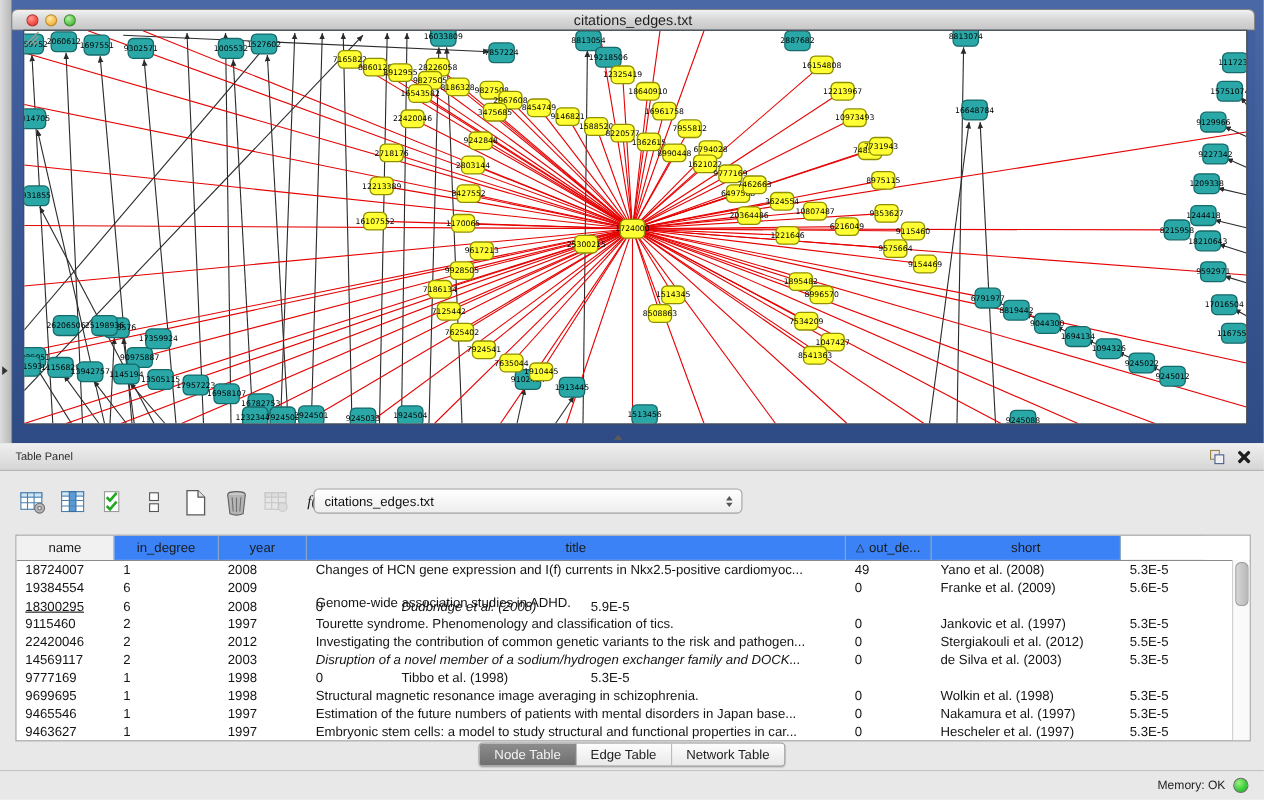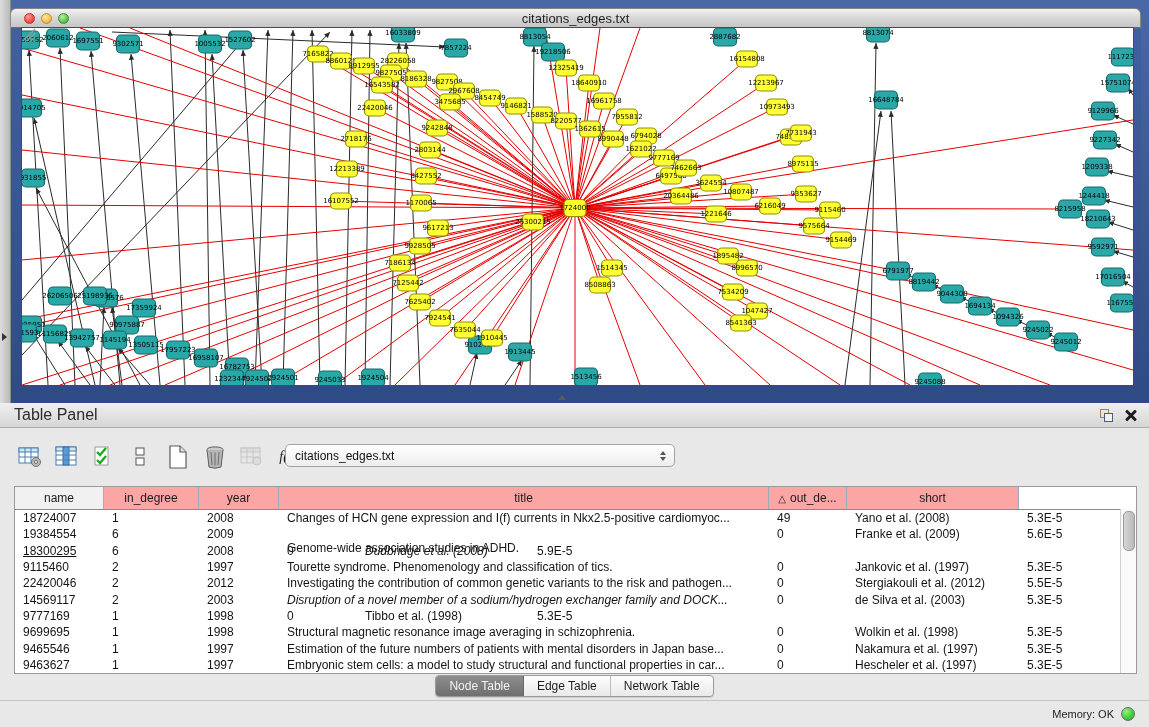--- a/index.html
+++ b/index.html
@@ -31,21 +31,21 @@
   .canvas svg{display:block;width:100%;height:100%;}
   .grip{position:absolute;right:2px;bottom:2px;}
   .divider-handle{position:absolute;left:558px;top:395px;width:0;height:0;z-index:5;
                   border-left:4px solid transparent;border-right:4px solid transparent;border-bottom:5px solid #5a5a5a;}
 
   
   .table-panel{position:absolute;left:0;top:403px;width:1149px;height:324px;background:#e8e8e8;}
   .panel-bar{position:absolute;left:0;top:0;right:0;height:24px;
              background:linear-gradient(180deg,#efefef,#d6d6d6);border-bottom:1px solid #ababab;
              display:flex;align-items:center;}
-  .panel-title{margin-left:14px;font-size:16px;color:#2c2c2c;}
+  .panel-title{margin-left:14px;font-size:10px;color:#2c2c2c;}
   .panel-bar-icons{margin-left:auto;margin-right:12px;display:flex;align-items:center;gap:12px;}
   .float-ic{position:relative;width:13px;height:13px;}
   .float-ic .sq1{position:absolute;left:0;top:0;width:7px;height:7px;border:1px solid #9a8449;background:transparent;}
   .float-ic .sq2{position:absolute;right:0;bottom:0;width:7px;height:7px;border:1px solid #49598a;background:#f0f0f0;}
   .close-ic{position:relative;width:12px;height:12px;}
   .close-ic i{position:absolute;left:-1px;top:5px;width:14px;height:3px;background:#1c1c1c;border-radius:1px;}
   .close-ic i:first-child{transform:rotate(45deg);}
   .close-ic i:last-child{transform:rotate(-45deg);}
 
   .toolbar{position:absolute;left:16px;top:38px;height:32px;display:flex;align-items:center;gap:9px;}
@@ -55,21 +55,21 @@
          border:1px solid #a3a3a3;border-radius:5px;background:linear-gradient(180deg,#ffffff,#ededed);
          display:flex;align-items:center;box-shadow:inset 0 1px 0 #fff;}
   .combo-text{margin-left:9px;font-size:12px;color:#111;flex:1;}
   .combo-arrows{margin-right:8px;display:flex;flex-direction:column;gap:2px;align-items:center;}
   .combo-arrows .up{width:0;height:0;border-left:3.5px solid transparent;border-right:3.5px solid transparent;border-bottom:4px solid #555;}
   .combo-arrows .down{width:0;height:0;border-left:3.5px solid transparent;border-right:3.5px solid transparent;border-top:4px solid #555;}
 
   .tablebox{position:absolute;left:14px;top:83px;width:1121px;height:186px;background:#fff;
             border:1px solid #9b9b9b;box-sizing:content-box;overflow:hidden;}
   .thead{display:flex;height:22px;border-bottom:1px solid #8b8b8b;}
-  .th{box-sizing:border-box;background:#fca5a5;border-right:1px solid #97afbc;
+  .th{box-sizing:border-box;background:#3b82f6;border-right:1px solid #97afbc;
       font-size:12px;color:#1b1b1b;display:flex;align-items:center;justify-content:center;gap:4px;overflow:hidden;white-space:nowrap;}
   .th.name-col{background:#f1f1f1;border-right:1px solid #aaa;}
   .th .sort{font-size:10px;color:#222;}
   .trow{display:flex;height:16.3px;align-items:center;}
   .td{box-sizing:border-box;padding-left:8px;font-size:12px;color:#141414;white-space:nowrap;overflow:hidden;}
   .vscroll{position:absolute;right:0;top:22px;bottom:0;width:15px;background:#fafafa;border-left:1px solid #d0d0d0;}
   .vthumb{position:absolute;left:2px;top:2px;width:10px;height:38px;border-radius:5px;
           background:linear-gradient(90deg,#d6d6d6,#b9b9b9);border:1px solid #9a9a9a;}
 
   .tabbar{position:absolute;left:0;right:0;top:272px;display:flex;justify-content:center;}

